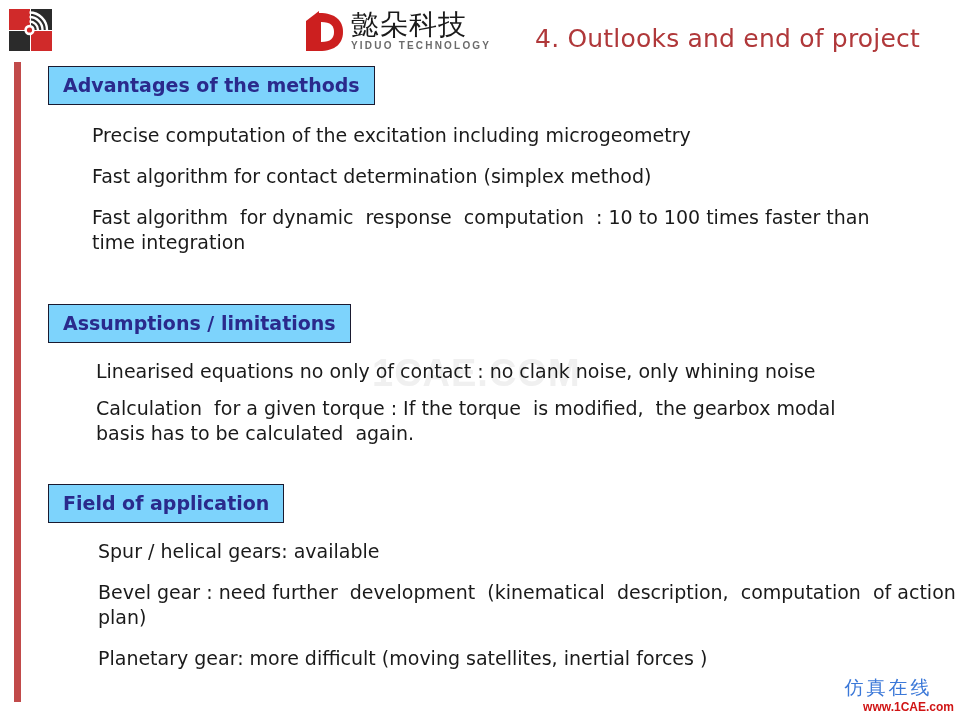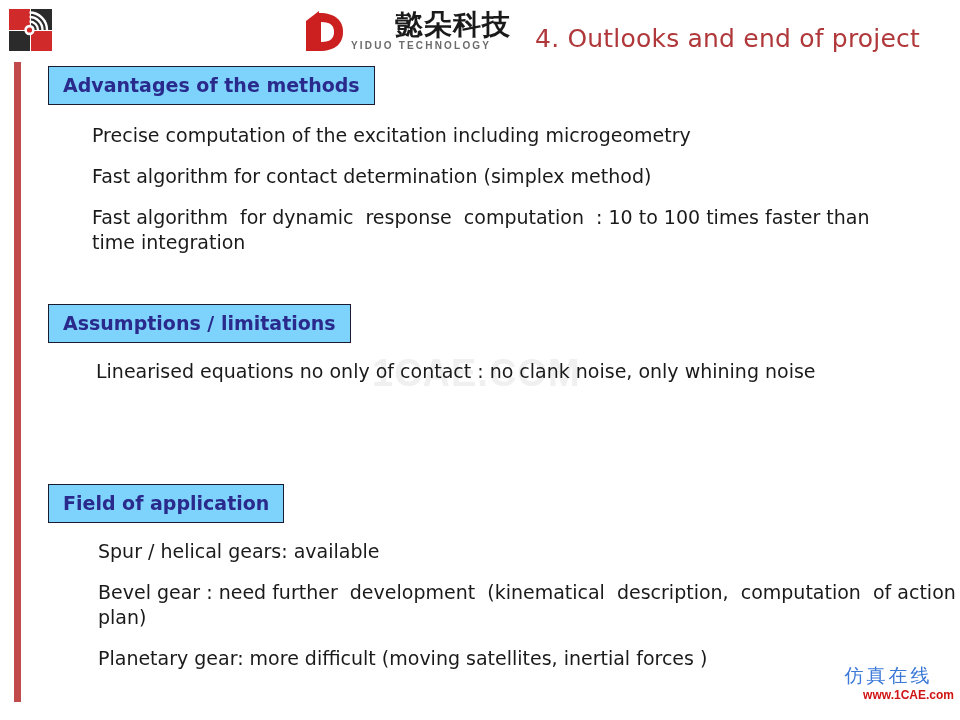--- a/index.html
+++ b/index.html
@@ -75,26 +75,25 @@
   }
   .yd-text {
     margin-left: 6px;
     display: flex;
     flex-direction: column;
     justify-content: center;
   }
   .yd-cn {
     font-family: "DejaVu Sans", sans-serif;
     font-size: 28px;
-    font-weight: bold;
+    font-weight: normal;
     color: #1a1a1a;
     line-height: 30px;
     letter-spacing: 1px;
     white-space: nowrap;
-    margin-left: 44px;
   }
   .yd-en {
     font-family: "Liberation Sans", sans-serif;
     font-size: 10px;
     font-weight: bold;
     color: #6b6b6b;
     letter-spacing: 2.2px;
     line-height: 12px;
     white-space: nowrap;
   }
@@ -189,21 +188,21 @@
     font-weight: bold;
     color: #f0f0f0;
     letter-spacing: 1px;
     pointer-events: none;
     user-select: none;
   }
 
   .corner-watermark {
     position: absolute;
     right: 6px;
-    bottom: 16px;
+    bottom: 4px;
     text-align: center;
     pointer-events: none;
     user-select: none;
   }
   .cw-cn {
     font-family: "DejaVu Sans", sans-serif;
     font-size: 19px;
     color: #3b78d8;
     letter-spacing: 3px;
     line-height: 22px;
@@ -275,20 +274,21 @@
         <div class="bullet nowrap">Precise computation  of the excitation  including  microgeometry</div>
         <div class="bullet nowrap">Fast algorithm  for contact  determination  (simplex method)</div>
         <div class="bullet" style="width:800px;">Fast algorithm  for dynamic  response  computation  : 10 to 100 times faster than time integration</div>
       </div>
     </div>
 
     <div class="section" id="section-assumptions">
       <div class="section-heading">Assumptions  / limitations</div>
       <div class="bullets">
         <div class="bullet nowrap">Linearised  equations  no only of contact   : no clank noise,  only whining  noise</div>
+        <div class="bullet" style="width:780px;">Calculation  for a given torque : If the torque  is modified,  the gearbox modal basis has to be calculated  again.</div>
       </div>
     </div>
 
     <div class="section" id="section-field">
       <div class="section-heading">Field of application</div>
       <div class="bullets">
         <div class="bullet nowrap">Spur / helical  gears: available</div>
         <div class="bullet" style="width:900px;">Bevel gear : need further  development  (kinematical  description,  computation  of action plan)</div>
         <div class="bullet nowrap">Planetary  gear: more difficult  (moving satellites,  inertial  forces )</div>
       </div>

